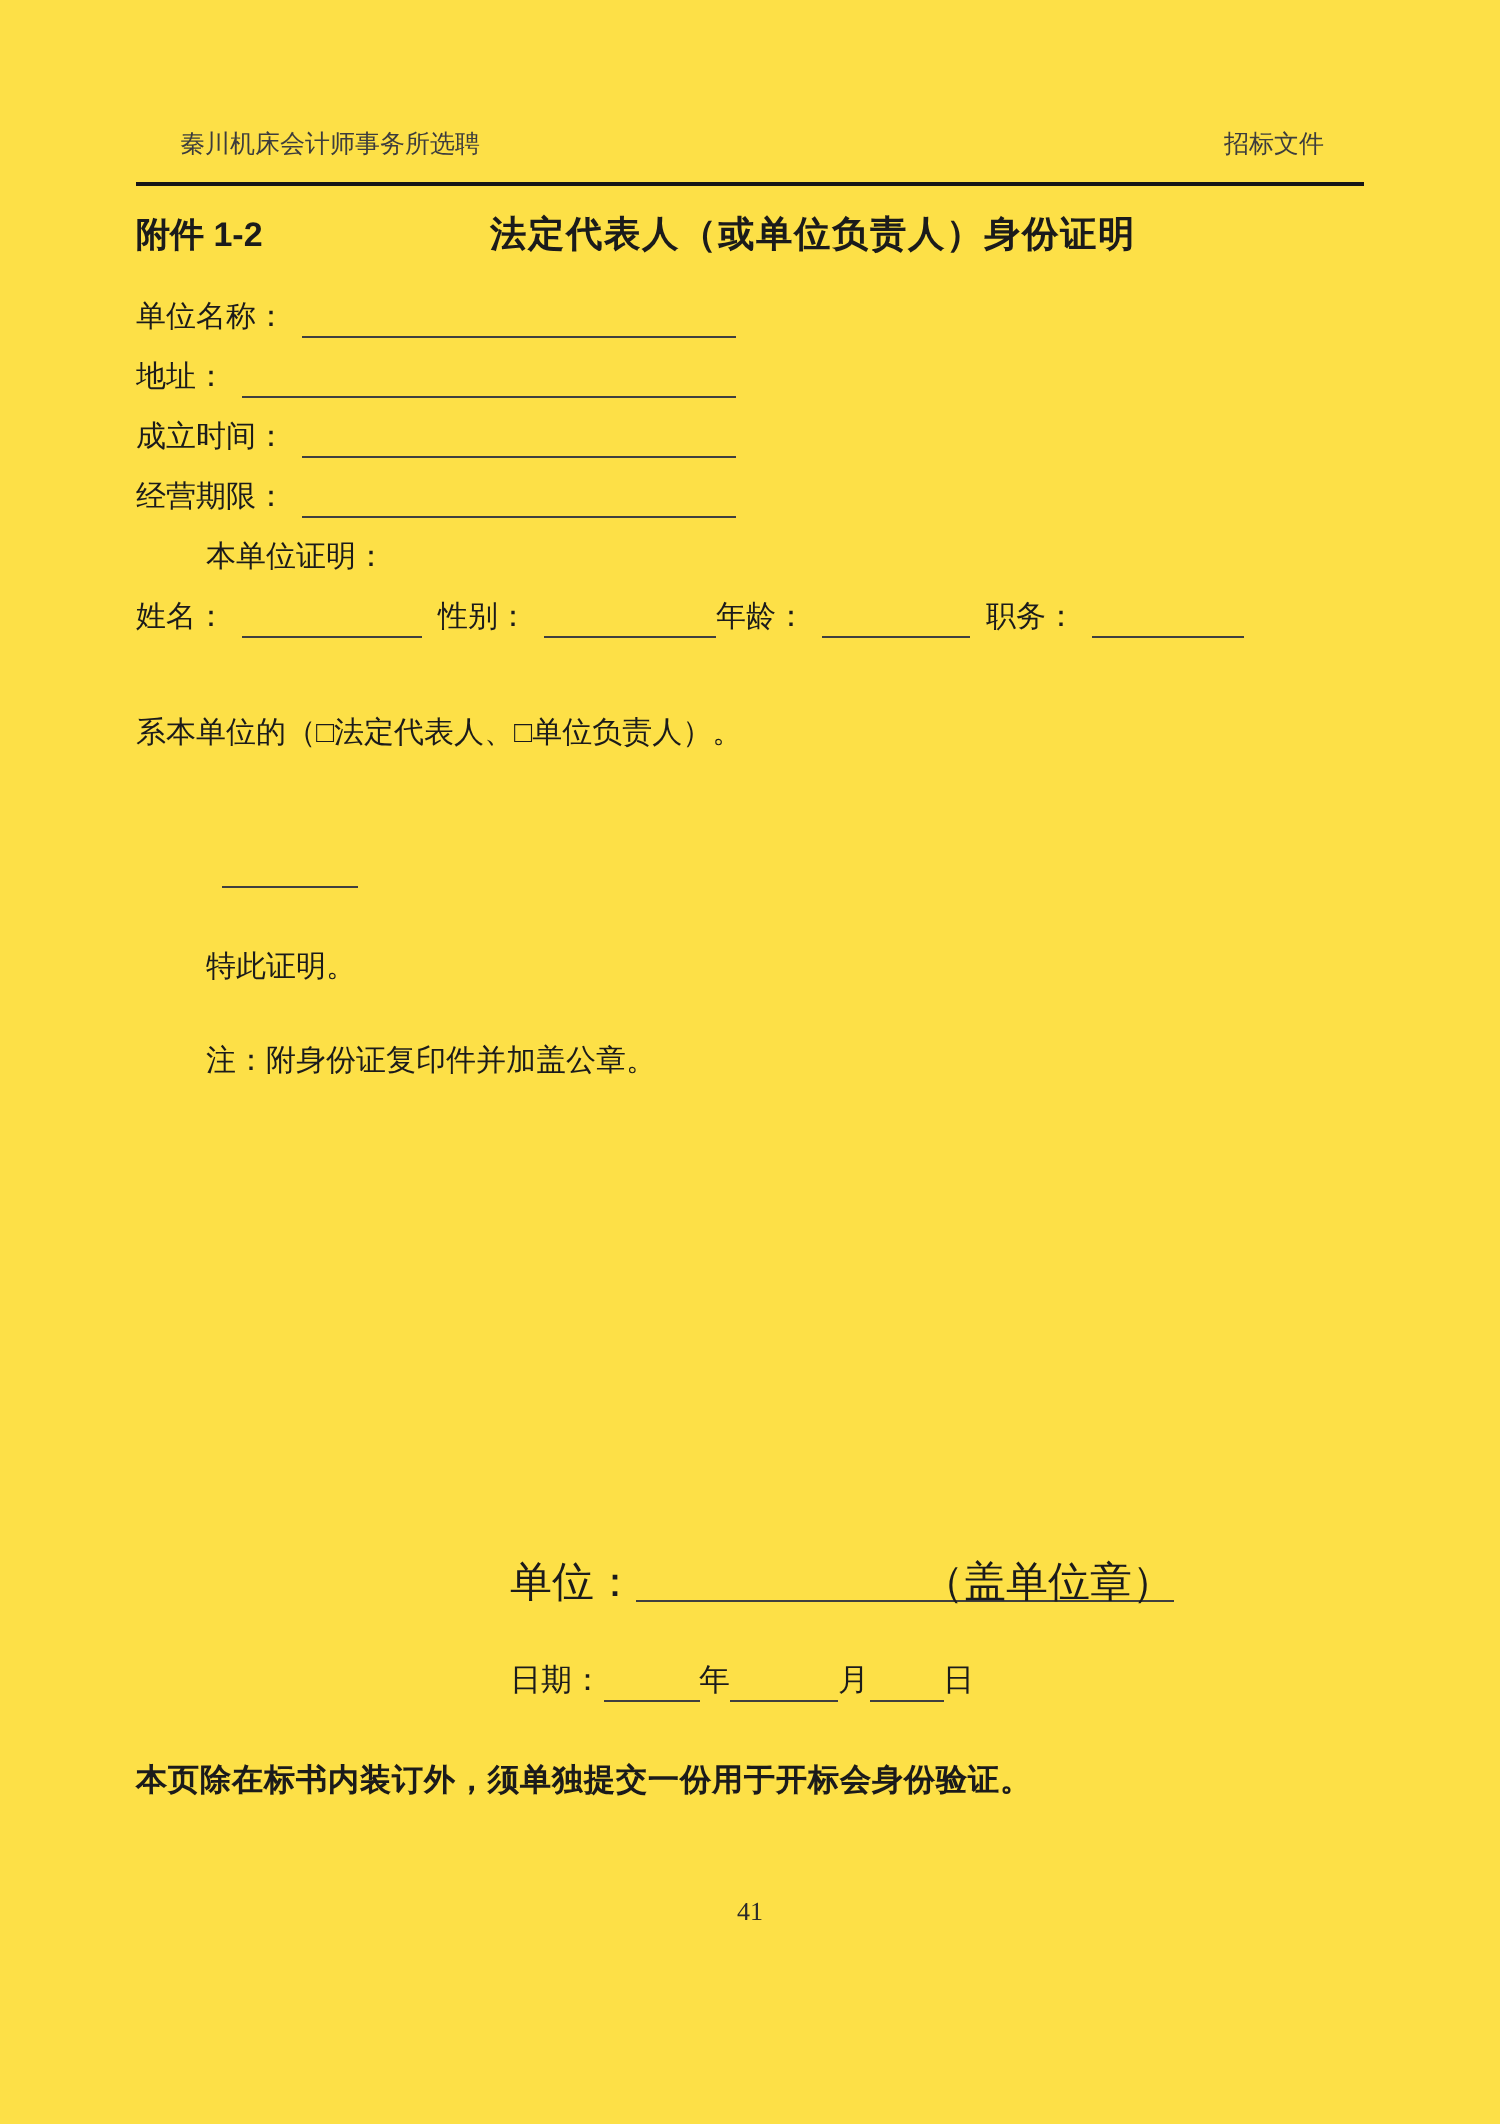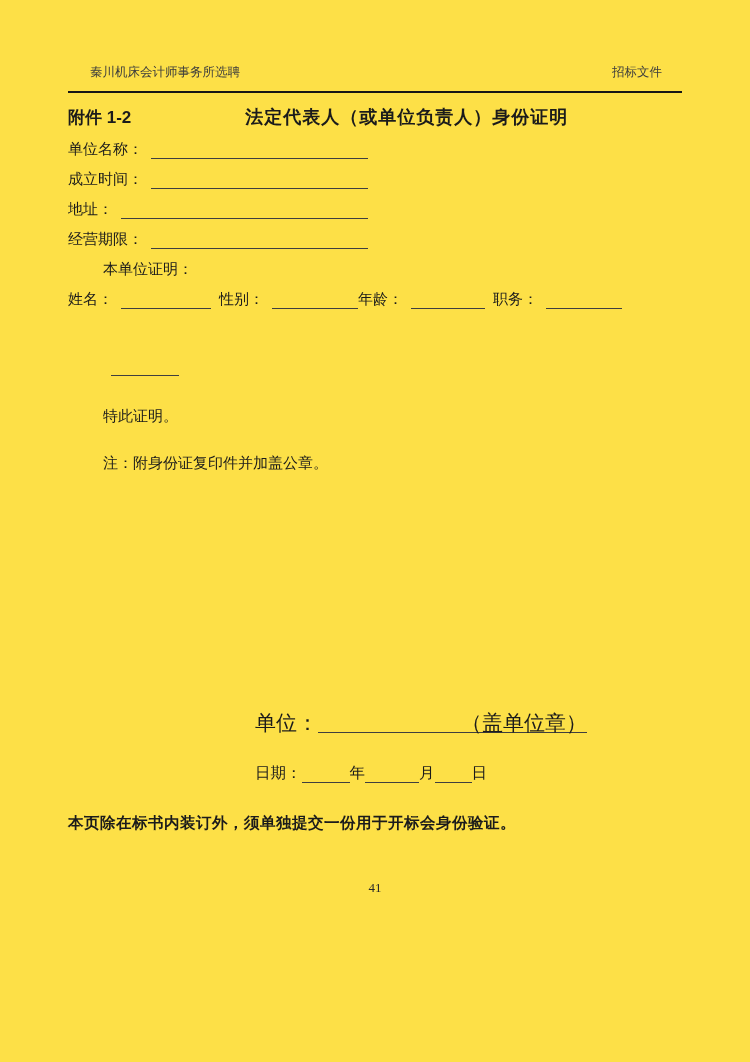--- a/index.html
+++ b/index.html
@@ -35,21 +35,21 @@
     font-weight:700; font-size:18px; letter-spacing:1px;
   }
 
   
   .row { display:flex; align-items:stretch; height:30px; line-height:30px; font-size:15px; }
   .label { white-space:pre; }
   .blank { border-bottom:1px solid #3f3f3f; margin-bottom:5px; }
   .grow { flex:1; margin-left:8px; }
   .indent { padding-left:35px; }
 
-  .fields { margin-top:5px; width:300px; }
+  .fields { margin-top:15px; width:300px; }
 
   .person-row { margin-top:0; }
   .w90{width:90px;} .w88{width:86px;} .w75{width:74px;} .w78{width:76px;}
   .w68{width:68px;} .w145{width:143px;} .w48{width:48px;} .w54{width:54px;} .w37{width:37px;}
   .gap8 { margin-left:8px; }
 
   .relation-row { margin-top:28px; }
   .sig-row  { margin-top:37px; }
   .hereby-row { margin-top:20px; }
   .note-row { margin-top:17px; }
@@ -81,25 +81,25 @@
       <span class="att-no">附件 1-2</span>
       <span class="doc-title">法定代表人（或单位负责人）身份证明</span>
     </div>
 
     <div class="fields">
       <div class="row">
         <span class="label">单位名称：</span>
         <span class="blank grow"></span>
       </div>
       <div class="row">
-        <span class="label">成立时间：</span>
+        <span class="label">地址：</span>
         <span class="blank grow"></span>
       </div>
       <div class="row">
-        <span class="label">地址：</span>
+        <span class="label">成立时间：</span>
         <span class="blank grow"></span>
       </div>
       <div class="row">
         <span class="label">经营期限：</span>
         <span class="blank grow"></span>
       </div>
     </div>
 
     <div class="row indent">
       <span>本单位证明：</span>
@@ -109,20 +109,23 @@
       <span class="label">姓名：</span>
       <span class="blank w90 gap8"></span>
       <span class="label gap8">性别：</span>
       <span class="blank w88 gap8"></span>
       <span class="label">年龄：</span>
       <span class="blank w75 gap8"></span>
       <span class="label gap8">职务：</span>
       <span class="blank w78 gap8"></span>
     </div>
 
+    <div class="row relation-row">
+      <span>系本单位的（□法定代表人、□单位负责人）。</span>
+    </div>
 
     <div class="row sig-row indent">
       <span class="blank w68 gap8"></span>
     </div>
 
     <div class="row hereby-row indent">
       <span>特此证明。</span>
     </div>
 
     <div class="row note-row indent">

